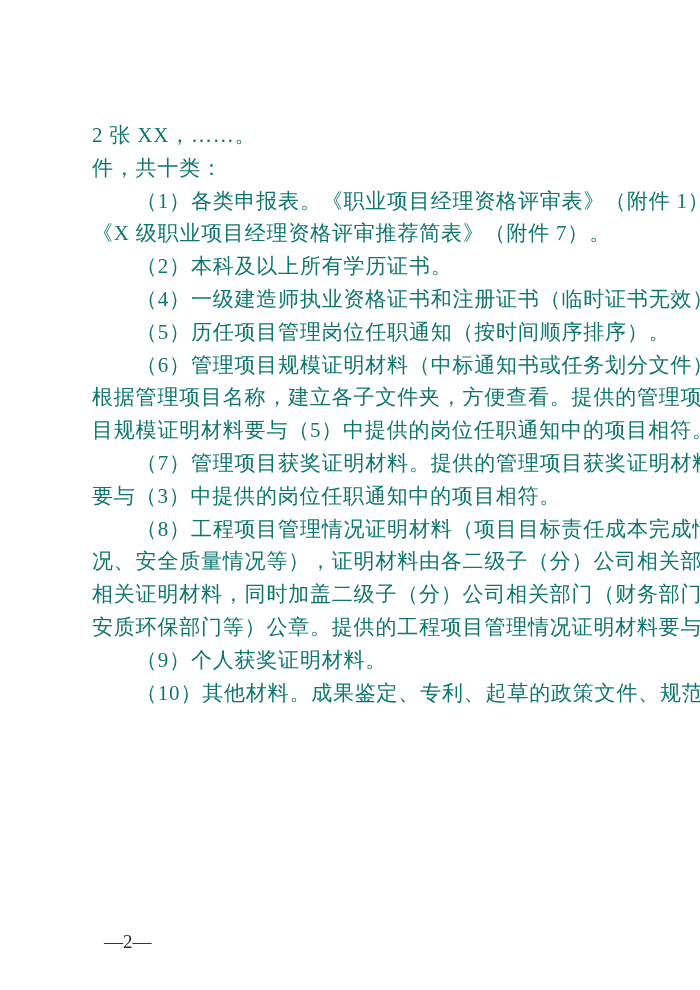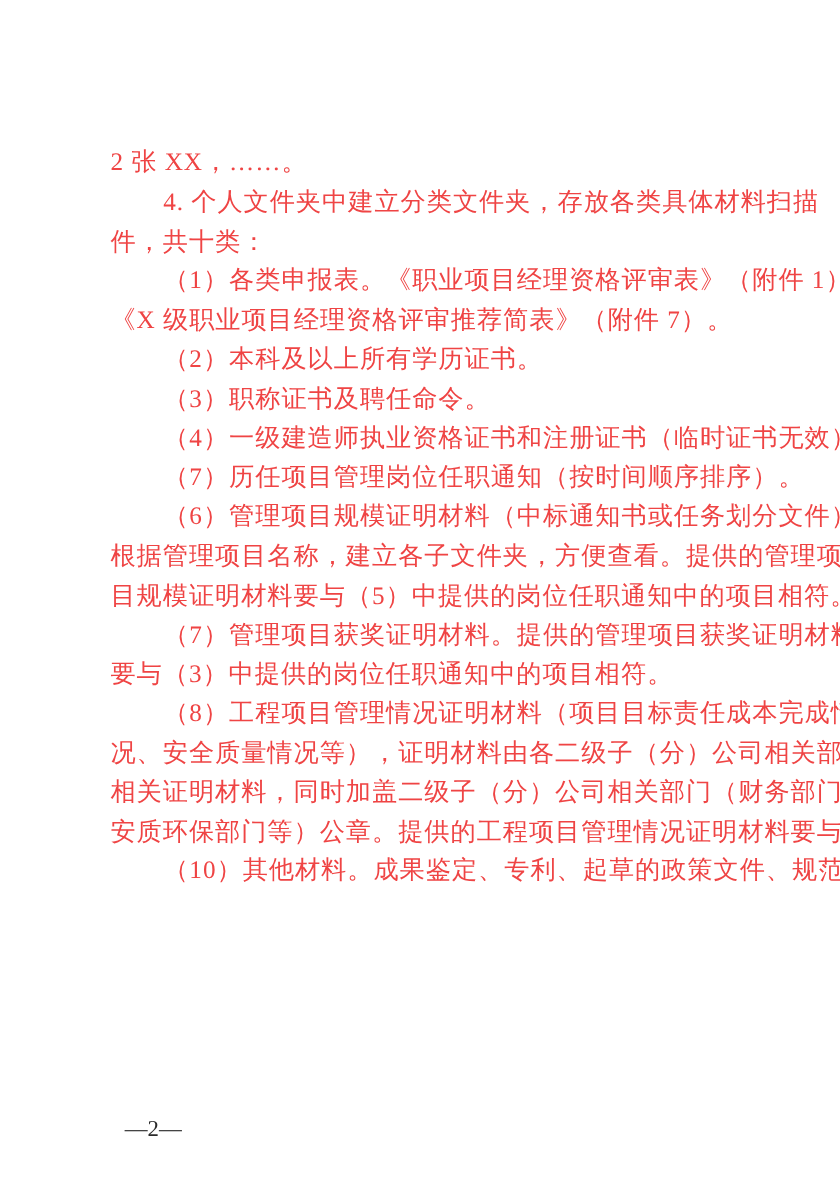--- a/index.html
+++ b/index.html
@@ -21,54 +21,53 @@
     left: 92px;
     top: 119px;
     width: 530px;
   }
   .line {
     height: 32.8px;
     line-height: 32.8px;
     font-size: 21px;
     letter-spacing: 0.8px;
     white-space: nowrap;
-    color: #ef4444;
+    color: #0f766e;
   }
   .line.indent {
     padding-left: 44px;
   }
   .footer {
     position: absolute;
     left: 104px;
     top: 930px;
     font-size: 19px;
     line-height: 24px;
     letter-spacing: 0px;
     color: #2a2a2a;
   }
 </style>
 </head>
 <body>
 
 <div class="page">
   <div class="body-text">
       <div class="line">2 张 XX，……。</div>
-      <div class="line indent">4. 个人文件夹中建立分类文件夹，存放各类具体材料扫描</div>
       <div class="line">件，共十类：</div>
       <div class="line indent">（1）各类申报表。《职业项目经理资格评审表》（附件 1）、</div>
       <div class="line">《X 级职业项目经理资格评审推荐简表》（附件 7）。</div>
       <div class="line indent">（2）本科及以上所有学历证书。</div>
-      <div class="line indent">（3）职称证书及聘任命令。</div>
       <div class="line indent">（4）一级建造师执业资格证书和注册证书（临时证书无效）。</div>
-      <div class="line indent">（7）历任项目管理岗位任职通知（按时间顺序排序）。</div>
+      <div class="line indent">（5）历任项目管理岗位任职通知（按时间顺序排序）。</div>
       <div class="line indent">（6）管理项目规模证明材料（中标通知书或任务划分文件）。</div>
       <div class="line">根据管理项目名称，建立各子文件夹，方便查看。提供的管理项</div>
       <div class="line">目规模证明材料要与（5）中提供的岗位任职通知中的项目相符。</div>
       <div class="line indent">（7）管理项目获奖证明材料。提供的管理项目获奖证明材料</div>
       <div class="line">要与（3）中提供的岗位任职通知中的项目相符。</div>
       <div class="line indent">（8）工程项目管理情况证明材料（项目目标责任成本完成情</div>
       <div class="line">况、安全质量情况等），证明材料由各二级子（分）公司相关部门</div>
       <div class="line">相关证明材料，同时加盖二级子（分）公司相关部门（财务部门、</div>
       <div class="line">安质环保部门等）公章。提供的工程项目管理情况证明材料要与</div>
+      <div class="line indent">（9）个人获奖证明材料。</div>
       <div class="line indent">（10）其他材料。成果鉴定、专利、起草的政策文件、规范</div>
     </div>
   <div class="footer">—2—</div>
 </div>
 
 </body></html>

